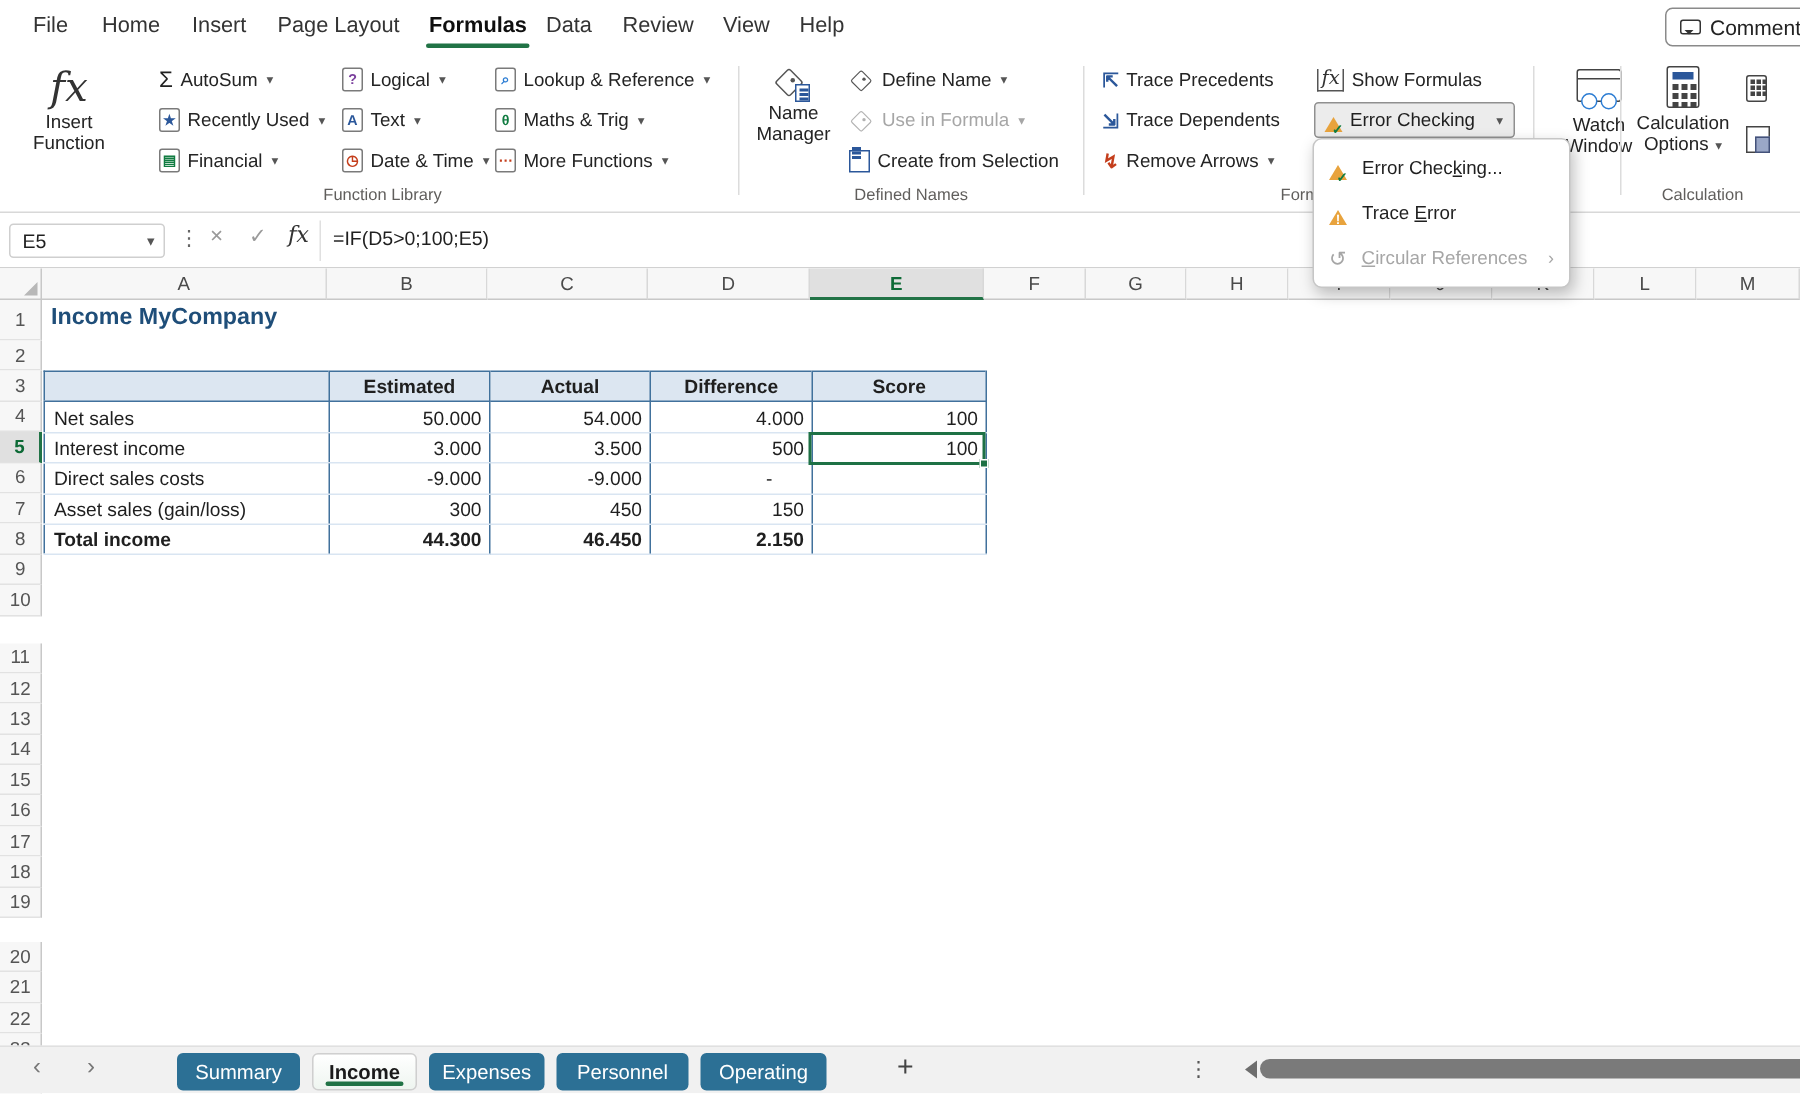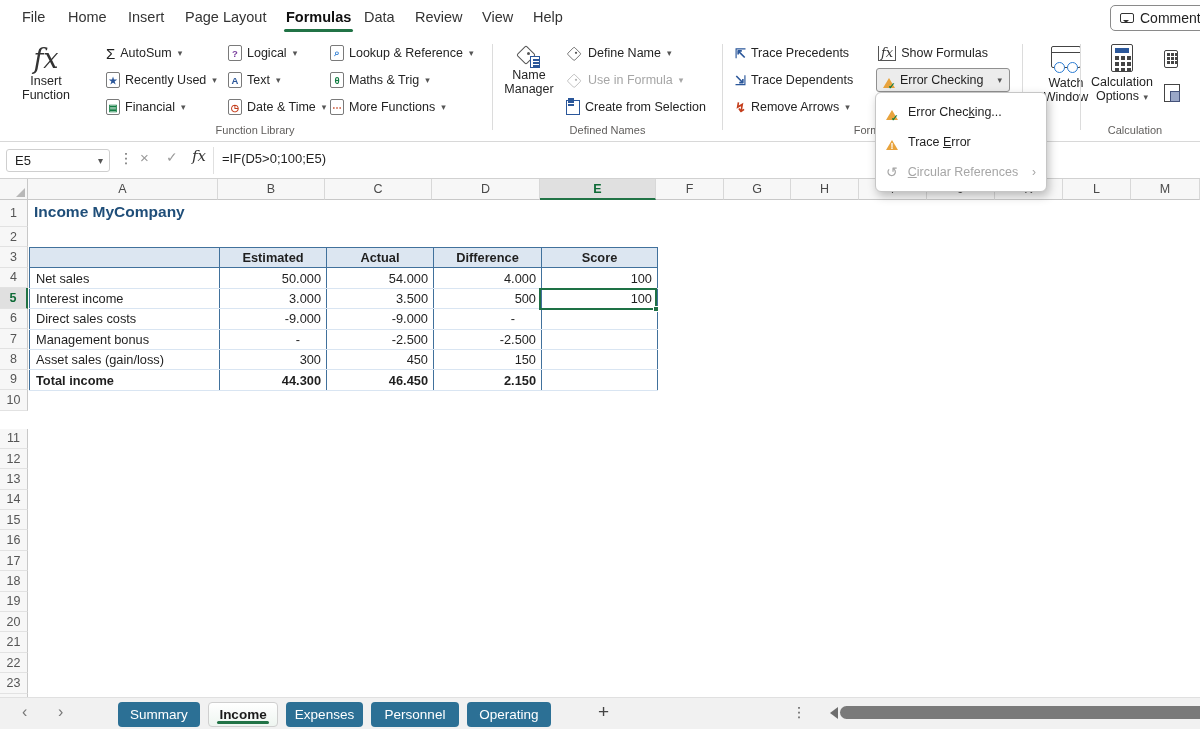--- a/index.html
+++ b/index.html
@@ -326,21 +326,21 @@
         <div class="row-hdr" style="height: 20.4px;">10</div>
         <div class="row-hdr" style="height: 20.4px; margin-top: 18px;">11</div>
         <div class="row-hdr" style="height: 20.4px;">12</div>
         <div class="row-hdr" style="height: 20.4px;">13</div>
         <div class="row-hdr" style="height: 20.4px;">14</div>
         <div class="row-hdr" style="height: 20.4px;">15</div>
         <div class="row-hdr" style="height: 20.4px;">16</div>
         <div class="row-hdr" style="height: 20.4px;">17</div>
         <div class="row-hdr" style="height: 20.4px;">18</div>
         <div class="row-hdr" style="height: 20.4px;">19</div>
-        <div class="row-hdr" style="height: 20.4px;">20</div>
+        <div class="row-hdr" style="height: 20.4px; margin-top: 16px;">20</div>
         <div class="row-hdr" style="height: 20.4px;">21</div>
         <div class="row-hdr" style="height: 20.4px;">22</div>
         <div class="row-hdr" style="height: 20.4px;">23</div>
         <div class="row-hdr" style="height: 20.4px;">24</div>
       </div>
     <div id="sheet-content">
       <div id="sheet-title">Income MyCompany</div>
       <table id="income-table">
           <tbody id="income-tbody">
             <tr class="hdr">
@@ -365,27 +365,20 @@
               <td class="num" style="width: 116px;">100</td>
             </tr>
             <tr>
               <td class="lbl" style="width: 190px;">Direct sales costs</td>
               <td class="num" style="width: 107px;">-9.000</td>
               <td class="num" style="width: 107px;">-9.000</td>
               <td class="dash" style="width: 108px;">-</td>
               <td class="num" style="width: 116px;"></td>
             </tr>
             <tr>
-              <td class="lbl" style="width: 190px;">Management bonus</td>
-              <td class="dash" style="width: 107px;">-</td>
-              <td class="num" style="width: 107px;">-2.500</td>
-              <td class="num" style="width: 108px;">-2.500</td>
-              <td class="num" style="width: 116px;"></td>
-            </tr>
-            <tr>
               <td class="lbl" style="width: 190px;">Asset sales (gain/loss)</td>
               <td class="num" style="width: 107px;">300</td>
               <td class="num" style="width: 107px;">450</td>
               <td class="num" style="width: 108px;">150</td>
               <td class="num" style="width: 116px;"></td>
             </tr>
             <tr class="total">
               <td class="lbl" style="width: 190px;">Total income</td>
               <td class="num" style="width: 107px;">44.300</td>
               <td class="num" style="width: 107px; margin-left: 32px;">46.450</td>

